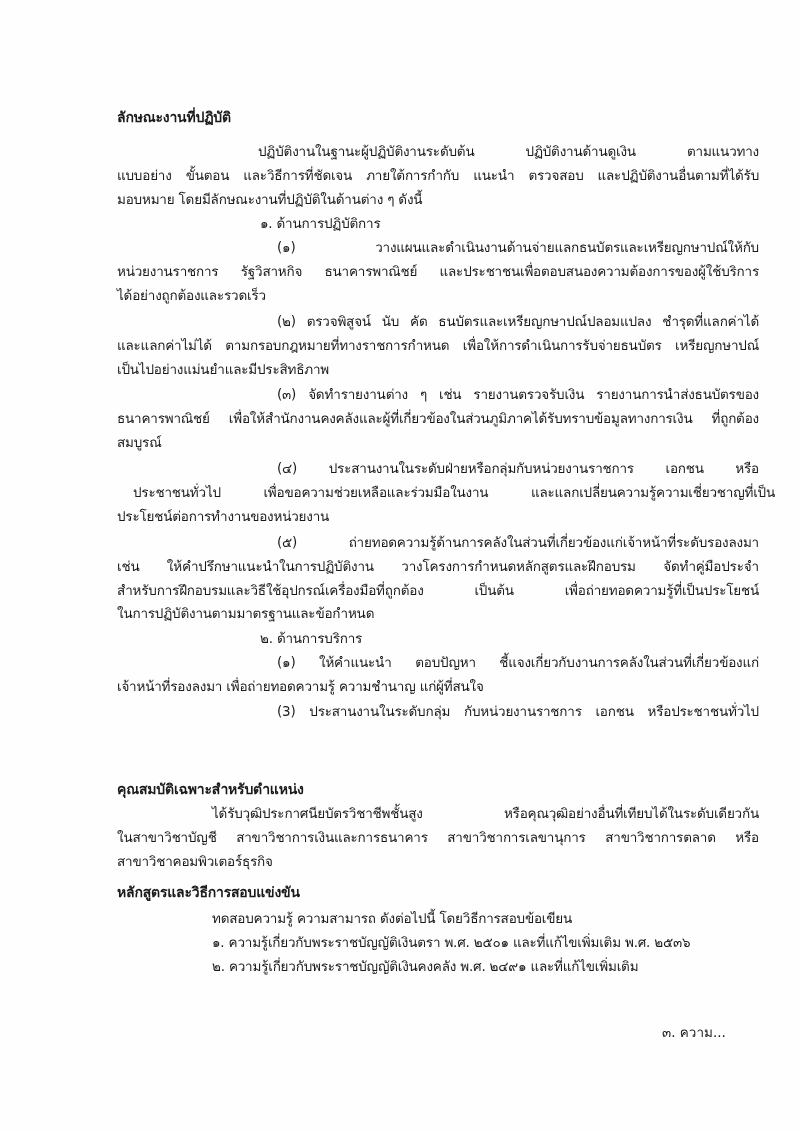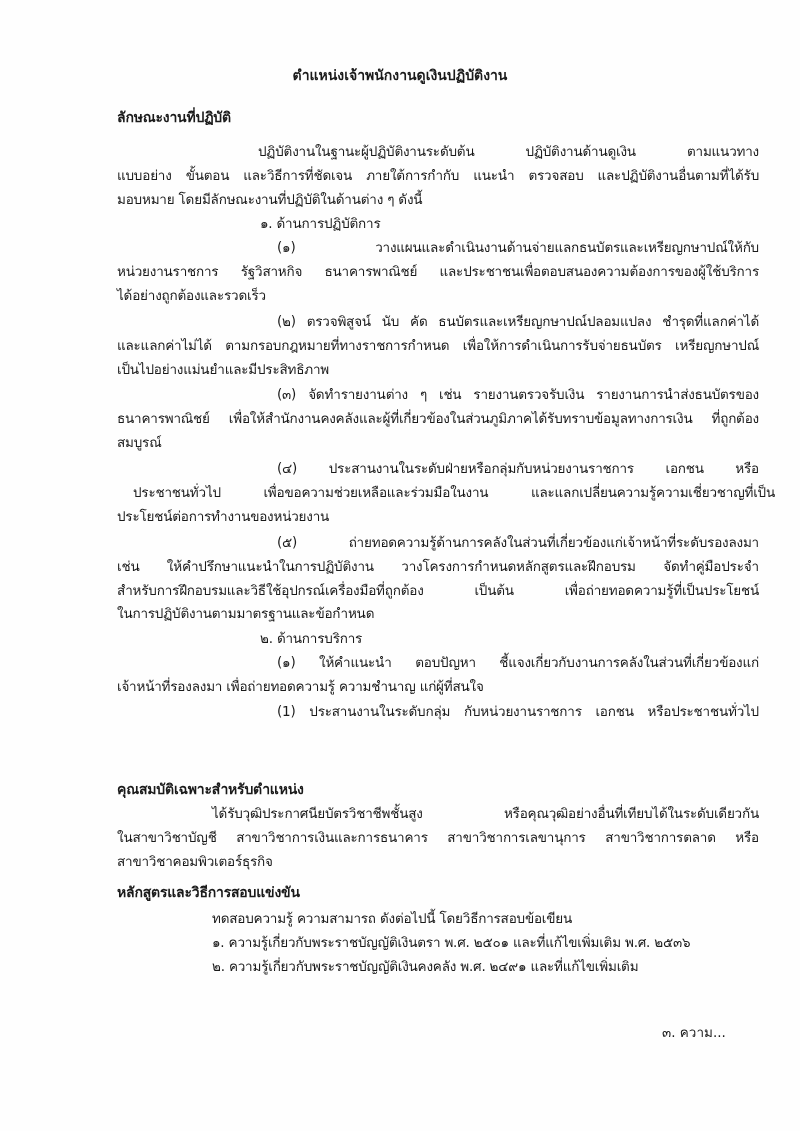--- a/index.html
+++ b/index.html
@@ -12,21 +12,20 @@
   .title { position: absolute; top: 62px; left: 0; width: 800px; text-align: center;
            font-size: 14px; font-weight: bold; line-height: 26px; }
   .heading { font-weight: bold; font-size: 14px; }
   .footer { position: absolute; top: 1020px; left: 662px; font-size: 13.5px; line-height: 24px; }
 </style>
 </head>
 <body>
 
 <div class="page">
 
-  <div class="title">ตำแหน่งเจ้าพนักงานดูเงินปฏิบัติงาน</div>
 
   <div class="line heading" style="top:105px;">ลักษณะงานที่ปฏิบัติ</div>
 
   <div class="line just" style="top:139px;left:258px;width:501px;">ปฏิบัติงานในฐานะผู้ปฏิบัติงานระดับต้น ปฏิบัติงานด้านดูเงิน ตามแนวทาง</div>
   <div class="line just" style="top:163px;">แบบอย่าง ขั้นตอน และวิธีการที่ชัดเจน ภายใต้การกำกับ แนะนำ ตรวจสอบ และปฏิบัติงานอื่นตามที่ได้รับ</div>
   <div class="line" style="top:187px;">มอบหมาย โดยมีลักษณะงานที่ปฏิบัติในด้านต่าง ๆ ดังนี้</div>
 
   <div class="line" style="top:211px;left:260px;">๑. ด้านการปฏิบัติการ</div>
 
   <div class="line just" style="top:235px;left:277px;width:482px;">(๑) วางแผนและดำเนินงานด้านจ่ายแลกธนบัตรและเหรียญกษาปณ์ให้กับ</div>
@@ -48,21 +47,21 @@
   <div class="line just" style="top:530px;left:277px;width:482px;">(๕) ถ่ายทอดความรู้ด้านการคลังในส่วนที่เกี่ยวข้องแก่เจ้าหน้าที่ระดับรองลงมา</div>
   <div class="line just" style="top:554px;">เช่น ให้คำปรึกษาแนะนำในการปฏิบัติงาน วางโครงการกำหนดหลักสูตรและฝึกอบรม จัดทำคู่มือประจำ</div>
   <div class="line just" style="top:578px;">สำหรับการฝึกอบรมและวิธีใช้อุปกรณ์เครื่องมือที่ถูกต้อง เป็นต้น เพื่อถ่ายทอดความรู้ที่เป็นประโยชน์</div>
   <div class="line" style="top:602px;font-family:Liberation Serif, serif;">ในการปฏิบัติงานตามมาตรฐานและข้อกำหนด</div>
 
   <div class="line" style="top:626px;left:260px;">๒. ด้านการบริการ</div>
 
   <div class="line just" style="top:650px;left:277px;width:482px;">(๑) ให้คำแนะนำ ตอบปัญหา ชี้แจงเกี่ยวกับงานการคลังในส่วนที่เกี่ยวข้องแก่</div>
   <div class="line" style="top:674px;">เจ้าหน้าที่รองลงมา เพื่อถ่ายทอดความรู้ ความชำนาญ แก่ผู้ที่สนใจ</div>
 
-  <div class="line just" style="top:699px;left:277px;width:482px;">(1) ประสานงานในระดับกลุ่ม กับหน่วยงานราชการ เอกชน หรือประชาชนทั่วไป</div>
+  <div class="line just" style="top:699px;left:277px;width:482px;">(3) ประสานงานในระดับกลุ่ม กับหน่วยงานราชการ เอกชน หรือประชาชนทั่วไป</div>
 
   <div class="line heading" style="top:777px;">คุณสมบัติเฉพาะสำหรับตำแหน่ง</div>
   <div class="line just" style="top:801px;left:212px;width:547px;">ได้รับวุฒิประกาศนียบัตรวิชาชีพชั้นสูง หรือคุณวุฒิอย่างอื่นที่เทียบได้ในระดับเดียวกัน</div>
   <div class="line just" style="top:825px;">ในสาขาวิชาบัญชี สาขาวิชาการเงินและการธนาคาร สาขาวิชาการเลขานุการ สาขาวิชาการตลาด หรือ</div>
   <div class="line" style="top:849px;">สาขาวิชาคอมพิวเตอร์ธุรกิจ</div>
 
   <div class="line heading" style="top:880px;">หลักสูตรและวิธีการสอบแข่งขัน</div>
   <div class="line" style="top:906px;left:212px;">ทดสอบความรู้ ความสามารถ ดังต่อไปนี้ โดยวิธีการสอบข้อเขียน</div>
   <div class="line" style="top:930px;left:212px;">๑. ความรู้เกี่ยวกับพระราชบัญญัติเงินตรา พ.ศ. ๒๕๐๑ และที่แก้ไขเพิ่มเติม พ.ศ. ๒๕๓๖</div>
   <div class="line" style="top:954px;left:212px;">๒. ความรู้เกี่ยวกับพระราชบัญญัติเงินคงคลัง พ.ศ. ๒๔๙๑ และที่แก้ไขเพิ่มเติม</div>

